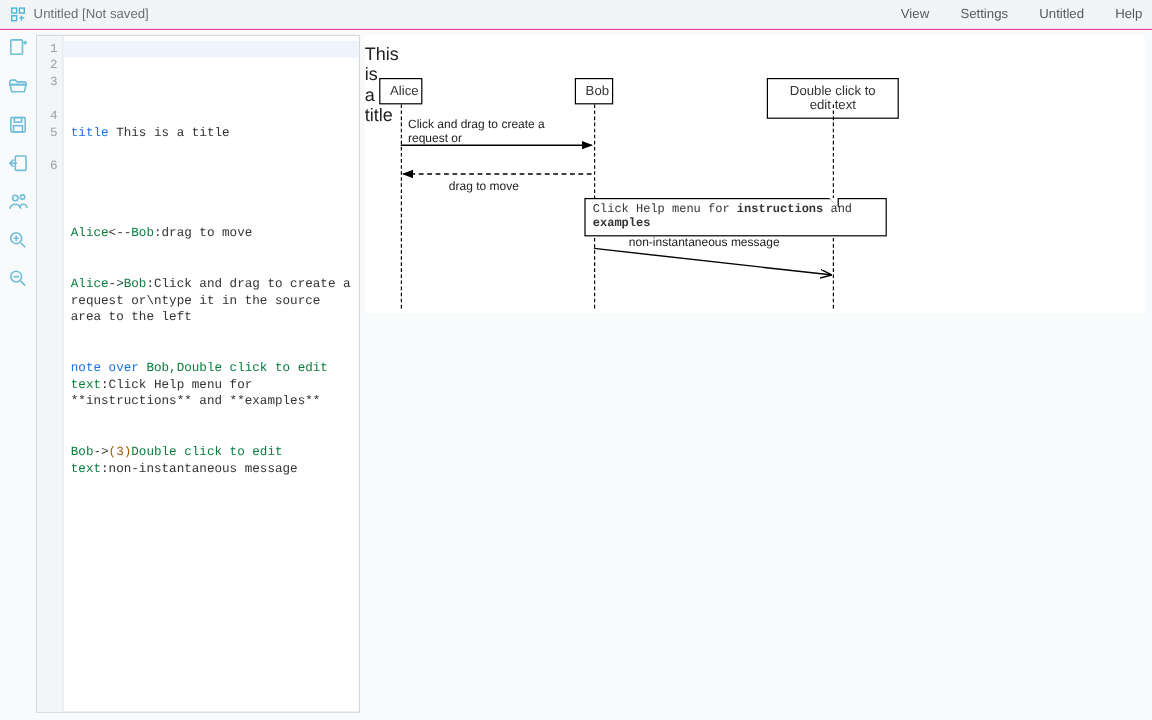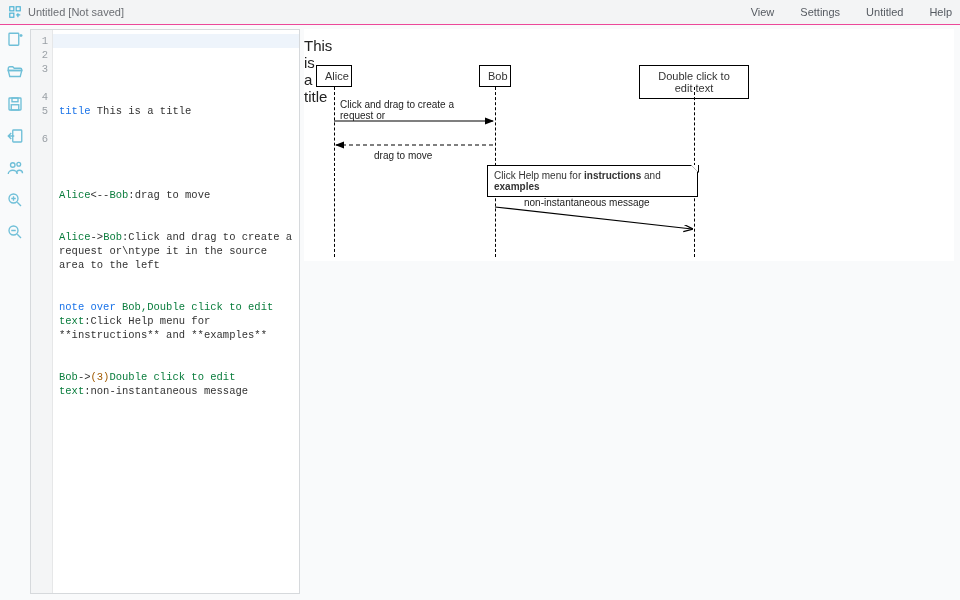--- a/index.html
+++ b/index.html
@@ -151,21 +151,21 @@
           <line x1="30" y1="92" x2="189" y2="92" stroke="#000" stroke-width="1.2" marker-end="url(#ah)"></line>
           <line x1="189" y1="116" x2="32" y2="116" stroke="#000" stroke-width="1.2" stroke-dasharray="4 3" marker-end="url(#ah)"></line>
           <line x1="191" y1="178" x2="388" y2="200" stroke="#000" stroke-width="1.2" marker-end="url(#ao)"></line>
         </svg>
 
         <div class="msg-label" style="left:36px; top:70px; width:150px;">
           <span>Click and drag to create a request or</span><br>
         </div>
         <div class="msg-label" style="left:70px; top:121px; width:80px;">drag to move</div>
 
-        <div class="note-box" style="left:183px; top:136px; width:211px;">
+        <div class="note-box" style="left:183px; top:136px; width:252px;font-family:Liberation Mono, monospace;">
           <span>Click Help menu for </span><b>instructions</b><span> and </span><b>examples</b>
         </div>
         <div class="note-fold" style="left:387px; top:136px;"></div>
         <div class="note-fold-inner" style="left:387px; top:136px;"></div>
 
         <div class="msg-label" style="left:220px; top:168px; width:150px;">non-instantaneous message</div>
       </div>
     </div>
   </div>
 </div>

